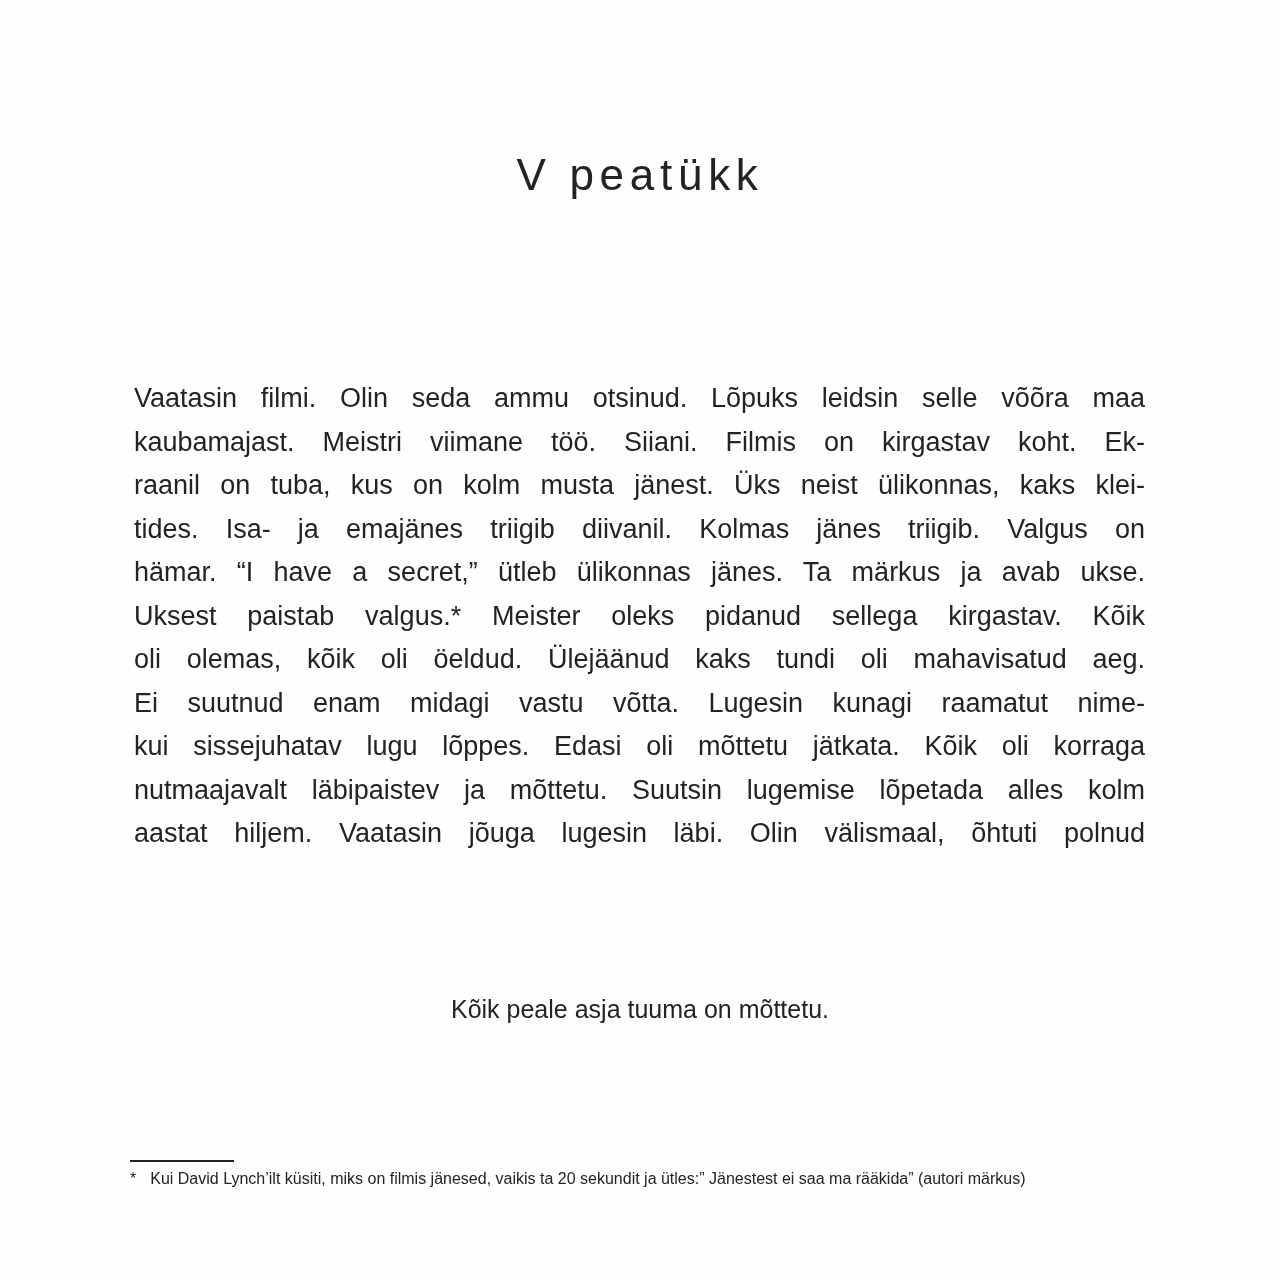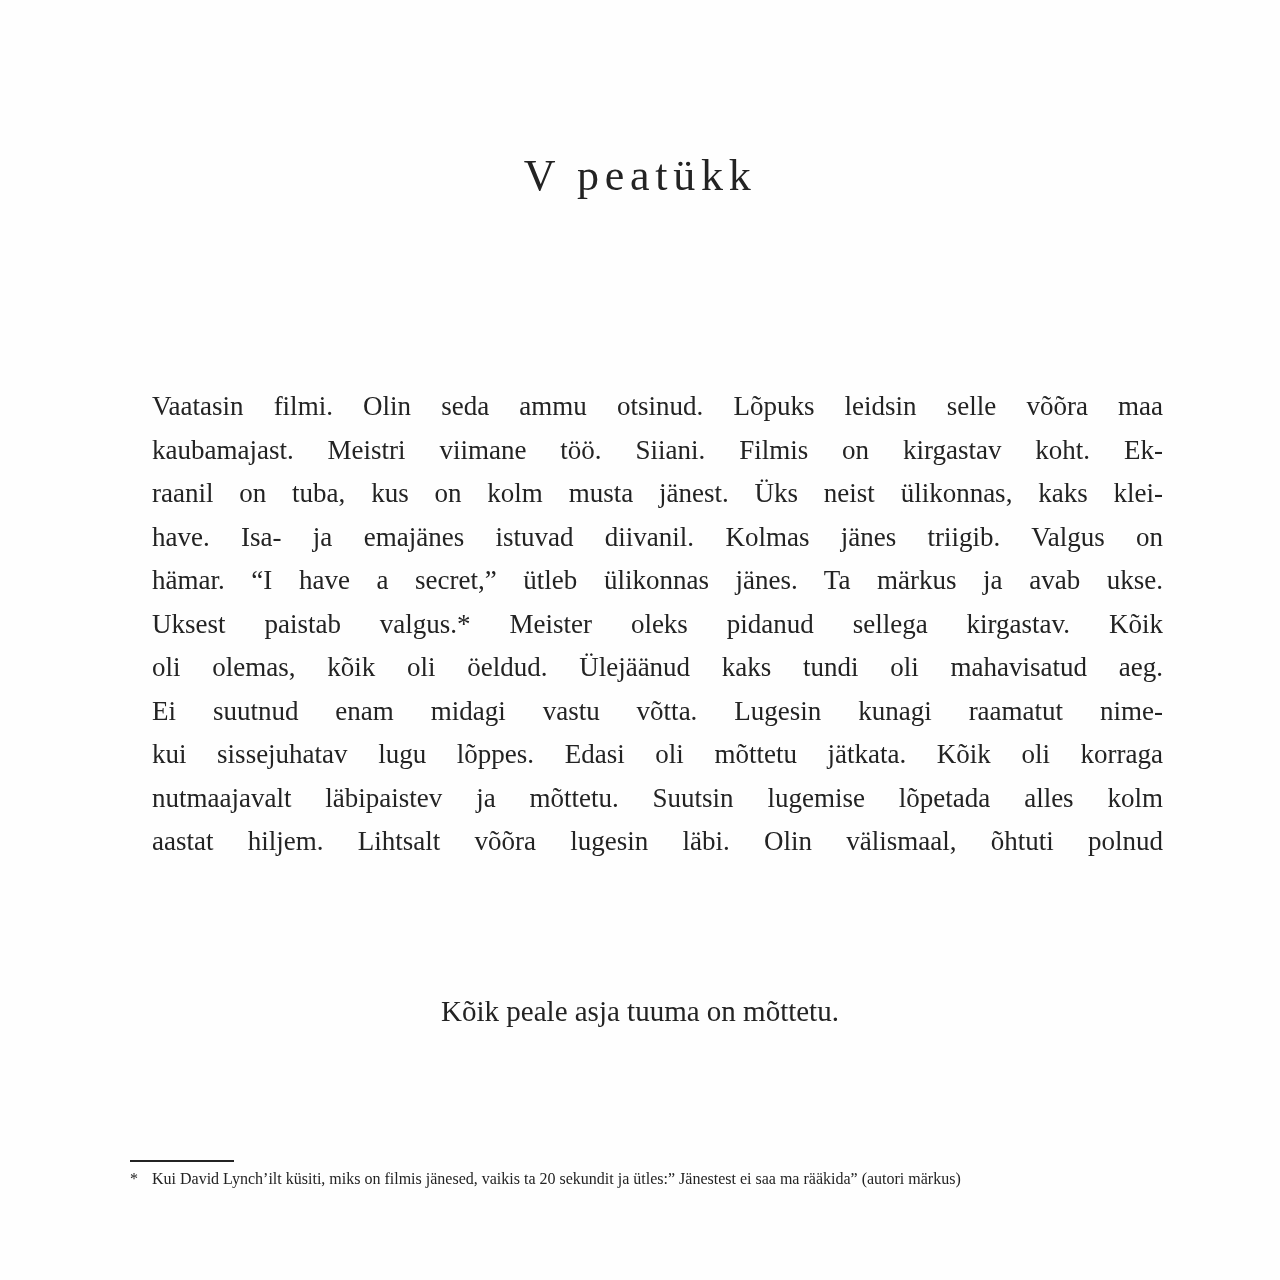--- a/index.html
+++ b/index.html
@@ -4,61 +4,60 @@
 <style>
   * { margin: 0; padding: 0; box-sizing: border-box; }
   html, body { background: #ffffff; }
   .page {
     position: relative;
     width: 1280px;
     height: 1280px;
     margin: 0 auto;
     background: #fefefe;
     color: #232323;
-    font-family: Liberation Serif, serif;
+    font-family: Liberation Sans, sans-serif;
     overflow: hidden;
   }
   .chapter-title {
     position: absolute;
     top: 150px;
     left: 0;
     width: 100%;
     text-align: center;
     font-size: 44px;
     font-weight: 400;
     letter-spacing: 0.13em;
     color: #232323;
   }
   .body-block {
     position: absolute;
     top: 377px;
-    left: 152px;
+    left: 134px;
     width: 1011px;
-    margin-top: 8px;
   }
   .body-line {
     font-size: 27px;
     line-height: 43.5px;
     height: 43.5px;
     white-space: normal;
     text-align: justify;
     text-align-last: justify;
     color: #232323;
   }
   .body-line.centered-last {
     text-align: center;
     text-align-last: center;
   }
   .pull-line {
     position: absolute;
     top: 995px;
     left: 0;
     width: 100%;
     text-align: center;
-    font-size: 29px;
+    font-size: 25px;
     color: #232323;
   }
   .footnote-block {
     position: absolute;
     top: 1160px;
     left: 130px;
     width: 1020px;
   }
   .footnote-rule {
     width: 104px;
@@ -83,28 +82,28 @@
 <body>
 
 <div class="page">
 
   <h1 class="chapter-title">V peatükk</h1>
 
   <div class="body-block">
     <div class="body-line">Vaatasin filmi. Olin seda ammu otsinud. Lõpuks leidsin selle võõra maa</div>
     <div class="body-line">kaubamajast. Meistri viimane töö. Siiani. Filmis on kirgastav koht. Ek-</div>
     <div class="body-line">raanil on tuba, kus on kolm musta jänest. Üks neist ülikonnas, kaks klei-</div>
-    <div class="body-line">have. Isa- ja emajänes istuvad diivanil. Kolmas jänes triigib. Valgus on</div>
+    <div class="body-line">tides. Isa- ja emajänes triigib diivanil. Kolmas jänes triigib. Valgus on</div>
     <div class="body-line">hämar. “I have a secret,” ütleb ülikonnas jänes. Ta märkus ja avab ukse.</div>
     <div class="body-line">Uksest paistab valgus.* Meister oleks pidanud sellega kirgastav. Kõik</div>
     <div class="body-line">oli olemas, kõik oli öeldud. Ülejäänud kaks tundi oli mahavisatud aeg.</div>
     <div class="body-line">Ei suutnud enam midagi vastu võtta. Lugesin kunagi raamatut nime-</div>
     <div class="body-line">kui sissejuhatav lugu lõppes. Edasi oli mõttetu jätkata. Kõik oli korraga</div>
     <div class="body-line">nutmaajavalt läbipaistev ja mõttetu. Suutsin lugemise lõpetada alles kolm</div>
-    <div class="body-line">aastat hiljem. Lihtsalt võõra lugesin läbi. Olin välismaal, õhtuti polnud</div>
+    <div class="body-line">aastat hiljem. Vaatasin jõuga lugesin läbi. Olin välismaal, õhtuti polnud</div>
   </div>
 
   <div class="pull-line">Kõik peale asja tuuma on mõttetu.</div>
 
   <div class="footnote-block">
     <div class="footnote-rule"></div>
     <div class="footnote-row">
       <span class="footnote-marker">*</span>
       <span class="footnote-text">Kui David Lynch’ilt küsiti, miks on filmis jänesed, vaikis ta 20 sekundit ja ütles:” Jänestest ei saa ma rääkida” (autori märkus)</span>
     </div>

